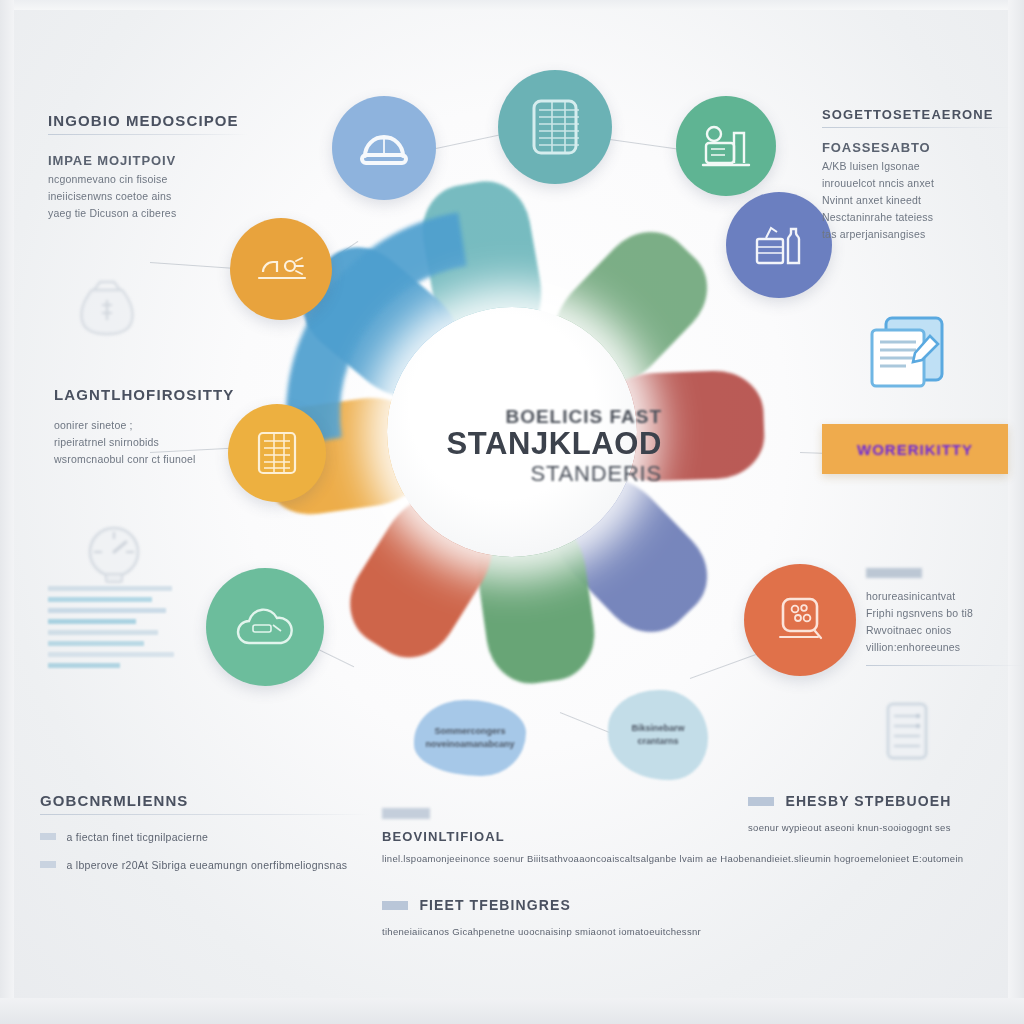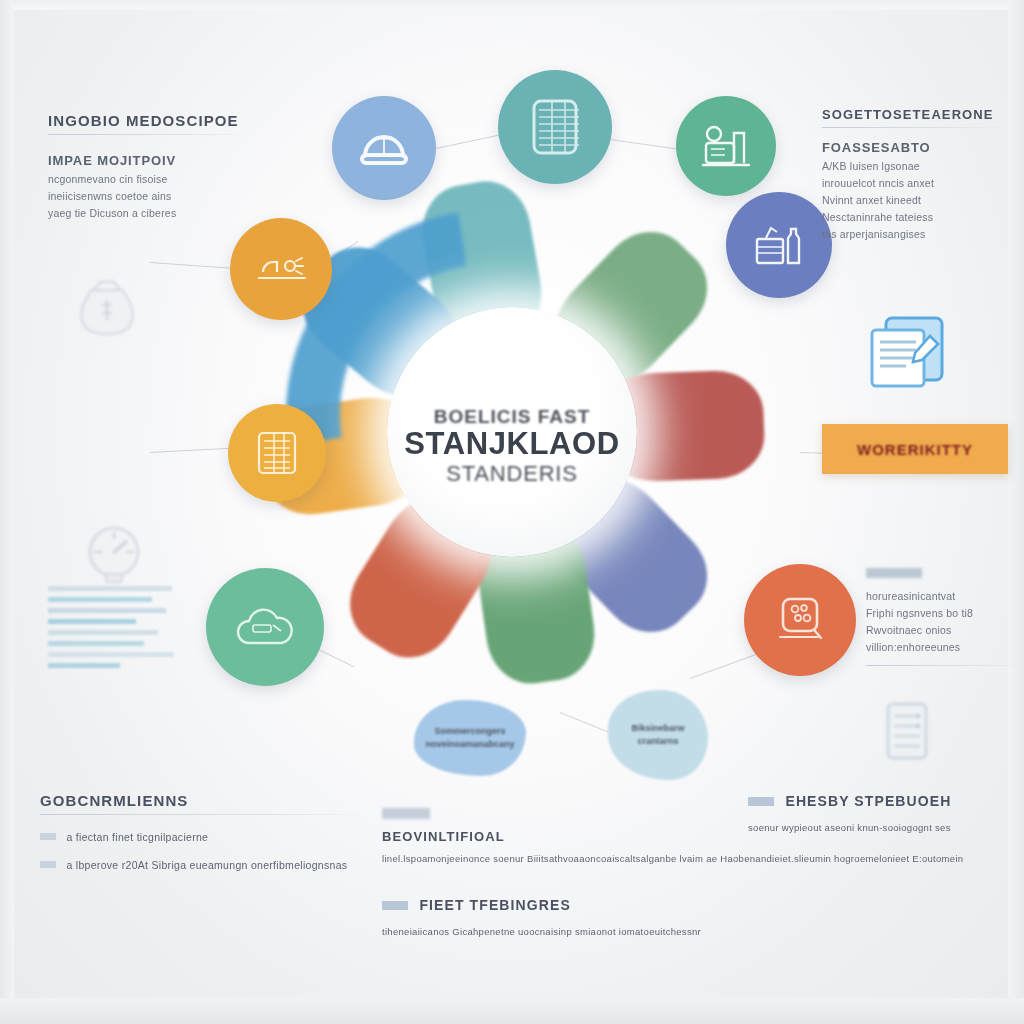--- a/index.html
+++ b/index.html
@@ -60,21 +60,21 @@
   }
   .center-disc{
     position:absolute;left:50%;top:50%;width:250px;height:250px;
     margin:-125px 0 0 -125px;border-radius:50%;
     background:radial-gradient(circle at 46% 40%, #ffffff 46%, #f7f8f9 70%, #eceef1 100%);
     box-shadow:0 0 42px 22px rgba(255,255,255,.92);
     filter:blur(.4px);
   }
   .center-text{
     position:absolute;left:50%;top:50%;width:300px;margin-left:-150px;margin-top:-26px;
-    text-align:center;
+    text-align:right;
   }
   .ct-top{font-size:19px;font-weight:bold;color:#4e535c;letter-spacing:1px;filter:blur(1px);}
   .ct-main{font-size:31px;font-weight:bold;color:#3c424c;letter-spacing:.6px;filter:blur(.7px);line-height:1.05;}
   .ct-sub{font-size:22px;font-weight:normal;color:#4b515b;letter-spacing:.8px;filter:blur(.9px);}
 
   
   .badge{
     position:absolute;border-radius:50%;
     box-shadow:0 5px 14px rgba(70,85,110,.17);
     display:flex;align-items:center;justify-content:center;
@@ -91,21 +91,21 @@
     position:absolute;display:flex;align-items:center;justify-content:center;
     text-align:center;filter:blur(1px);
   }
   .blob span{font-size:9px;color:#4e5866;line-height:1.5;filter:blur(.5px);}
 
   
   .banner{
     position:absolute;display:flex;align-items:center;justify-content:center;
     background:#efab4d;box-shadow:0 3px 9px rgba(140,100,30,.2);
   }
-  .banner span{font-size:15px;font-weight:bold;color:#7f1d1d;letter-spacing:1px;filter:blur(.8px);}
+  .banner span{font-size:15px;font-weight:bold;color:#6d28d9;letter-spacing:1px;filter:blur(.8px);}
 
   
   .ghost{position:absolute;filter:blur(1.6px);opacity:.5;}
   .barcluster{position:absolute;filter:blur(1.3px);opacity:.55;}
   .barcluster i{display:block;height:5px;margin-bottom:6px;background:#9fc3d8;}
 </style>
 </head>
 <body>
 
 <div id="stage">
@@ -310,20 +310,26 @@
 
   <div style="position:absolute;left:48px;top:112px;width:200px;">
     <div class="head">INGOBIO MEDOSCIPOE</div>
     <div class="rule"></div>
     <div class="subhead" style="margin-top:18px;">IMPAE MOJITPOIV</div>
     <div class="line">ncgonmevano cin fisoise</div>
     <div class="line">ineiicisenwns coetoe  ains</div>
     <div class="line">yaeg tie Dicuson a ciberes</div>
   </div>
 
+  <div style="position:absolute;left:54px;top:386px;width:200px;">
+    <div class="head">LAGNTLHOFIROSITTY</div>
+    <div class="line" style="margin-top:16px;">oonirer sinetoe  ;</div>
+    <div class="line">ripeiratrnel snirnobids</div>
+    <div class="line">wsromcnaobul conr ct fiunoel</div>
+  </div>
 
   <div style="position:absolute;left:822px;top:107px;width:190px;">
     <div class="head" style="font-size:13px;">SOGETTOSETEAERONE</div>
     <div class="rule"></div>
     <div class="subhead" style="margin-top:12px;">FOASSESABTO</div>
     <div class="line">A/KB luisen lgsonae</div>
     <div class="line">inrouuelcot nncis anxet</div>
     <div class="line">Nvinnt anxet kineedt</div>
     <div class="line">Nesctaninrahe tateiess</div>
     <div class="line">tas arperjanisangises</div>

